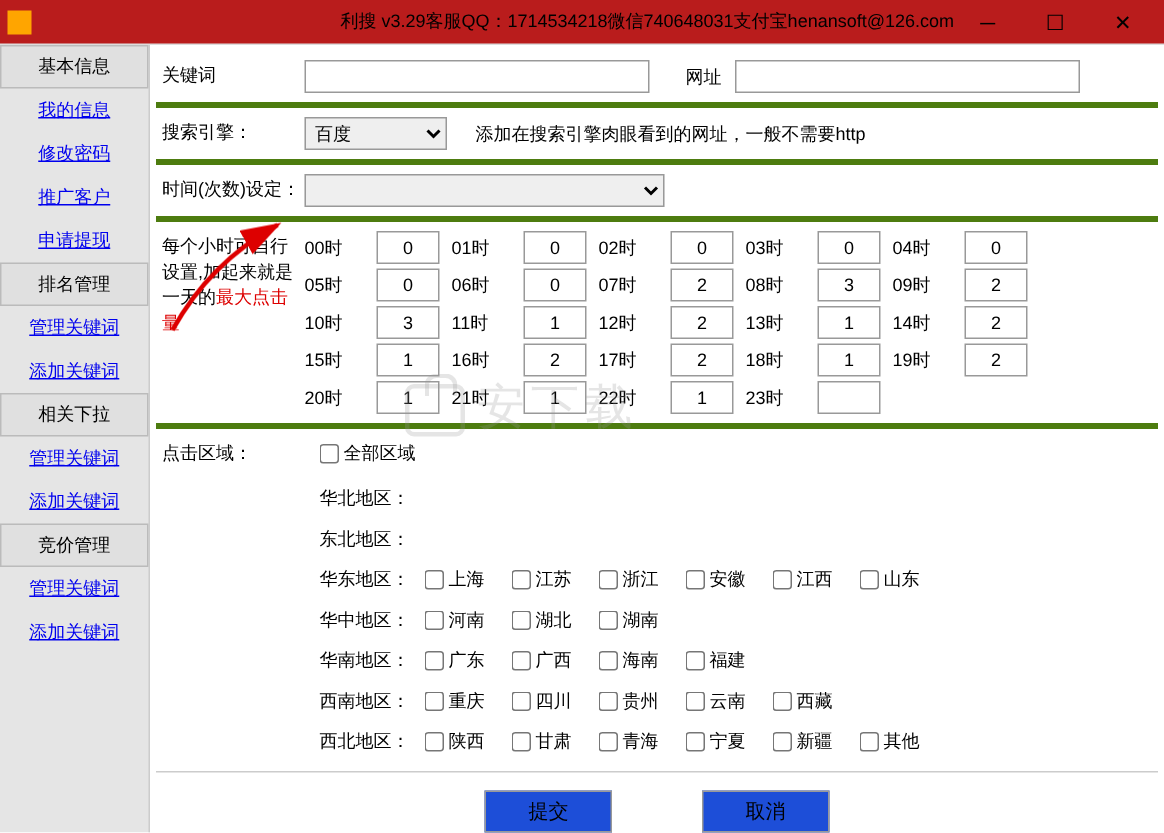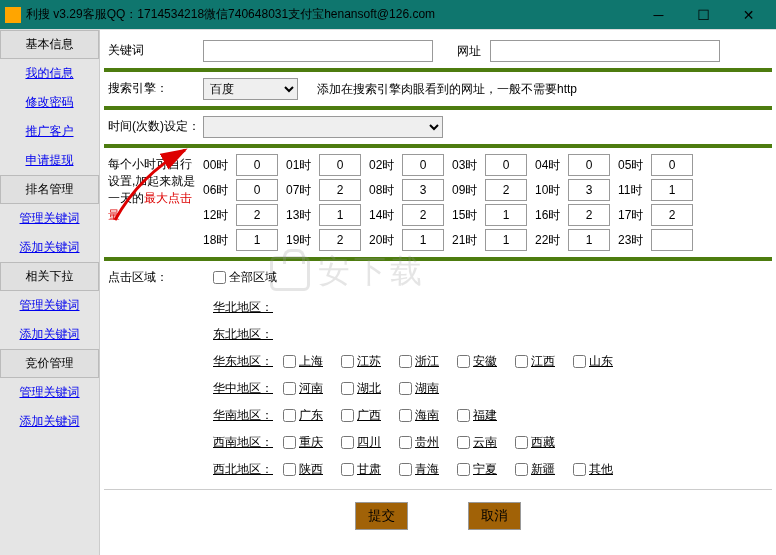--- a/index.html
+++ b/index.html
@@ -1,45 +1,45 @@
 <!DOCTYPE html>
 <html><head>
 <meta charset="utf-8">
 <style>
 * { box-sizing: border-box; margin: 0; padding: 0; }
 body { font-family: "Microsoft YaHei", SimSun, sans-serif; font-size: 12px; background: #fff; width: 776px; height: 555px; overflow: hidden; position: relative; }
-.titlebar { height: 30px; background: #0f766e; border-bottom: 1px solid #ddd; display: flex; align-items: center; padding: 0 5px; }
+.titlebar { height: 30px; background: #b91c1c; border-bottom: 1px solid #ddd; display: flex; align-items: center; padding: 0 5px; text-align: right; }
 .titlebar-icon { width: 16px; height: 16px; background: orange; margin-right: 5px; }
 .titlebar-text { flex: 1; font-size: 12px; }
 .titlebar-btns { display: flex; gap: 0; }
 .titlebar-btn { width: 45px; height: 28px; display: flex; align-items: center; justify-content: center; font-size: 14px; cursor: pointer; }
 .main { display: flex; height: 525px; }
 .sidebar { width: 100px; background: #e5e5e5; border-right: 1px solid #ccc; }
 .side-header { background: #e0e0e0; border: 1px solid #bbb; padding: 5px; text-align: center; font-size: 12px; }
 .side-link { color: #0000ee; text-decoration: underline; padding: 6px; text-align: center; cursor: pointer; font-size: 12px; }
 .content { flex: 1; padding: 4px; overflow: auto; }
 .row { display: flex; align-items: flex-start; border-bottom: 4px solid #4d7c0f; padding: 6px 4px; }
 .row-label { width: 95px; font-size: 12px; padding-top: 2px; }
 .row-content { flex: 1; display: flex; align-items: center; flex-wrap: wrap; gap: 4px; }
 input[type="text"] { border: 1px solid #999; padding: 2px 4px; font-size: 12px; height: 22px; }
 select { border: 1px solid #999; padding: 2px; font-size: 12px; height: 22px; }
 .url-label { margin-left: 20px; margin-right: 5px; }
 .hint { margin-left: 15px; }
 .hours-grid { display: flex; flex-wrap: wrap; gap: 3px 8px; }
-.hour-cell { display: flex; align-items: center; gap: 3px; }
+.hour-cell { display: flex; align-items: center; gap: 18px; }
 .hour-label { font-size: 12px; width: 30px; }
 .hour-input { width: 42px; height: 22px; text-align: center; border: 1px solid #999; }
 .red { color: #d00; }
-.region-row { display: flex; align-items: center; padding: 5px 0; text-decoration: underline; }
+.region-row { display: flex; align-items: center; padding: 5px 0; }
 .region-label { width: 80px; text-align: left; padding-left: 10px; }
 .region-items { display: flex; gap: 18px; flex-wrap: wrap; }
 .chk { display: flex; align-items: center; gap: 3px; }
 .chk input { width: 13px; height: 13px; }
 .buttons { display: flex; justify-content: center; gap: 60px; padding: 12px; border-top: 1px solid #ccc; }
-.btn { padding: 4px 12px; border: 1px solid #999; background: #a16207; cursor: pointer; }
+.btn { padding: 4px 28px; border: 1px solid #999; background: #1d4ed8; cursor: pointer; }
 .arrow { position: absolute; left: 110px; top: 135px; pointer-events: none; z-index: 10; }
 .watermark { position: absolute; left: 270px; top: 250px; font-size: 32px; color: rgba(150,150,150,0.25); pointer-events: none; z-index: 5; letter-spacing: 4px; }
 .wm-icon { display: inline-block; width: 40px; height: 35px; border: 3px solid rgba(150,150,150,0.25); border-radius: 6px; vertical-align: middle; margin-right: 8px; position: relative; }
 .wm-icon::before { content: ""; position: absolute; top: -10px; left: 10px; width: 16px; height: 12px; border: 3px solid rgba(150,150,150,0.25); border-bottom: none; border-radius: 8px 8px 0 0; }
 </style>
 </head>
 <body>
 
 <div class="titlebar">
   <div class="titlebar-icon"></div>

